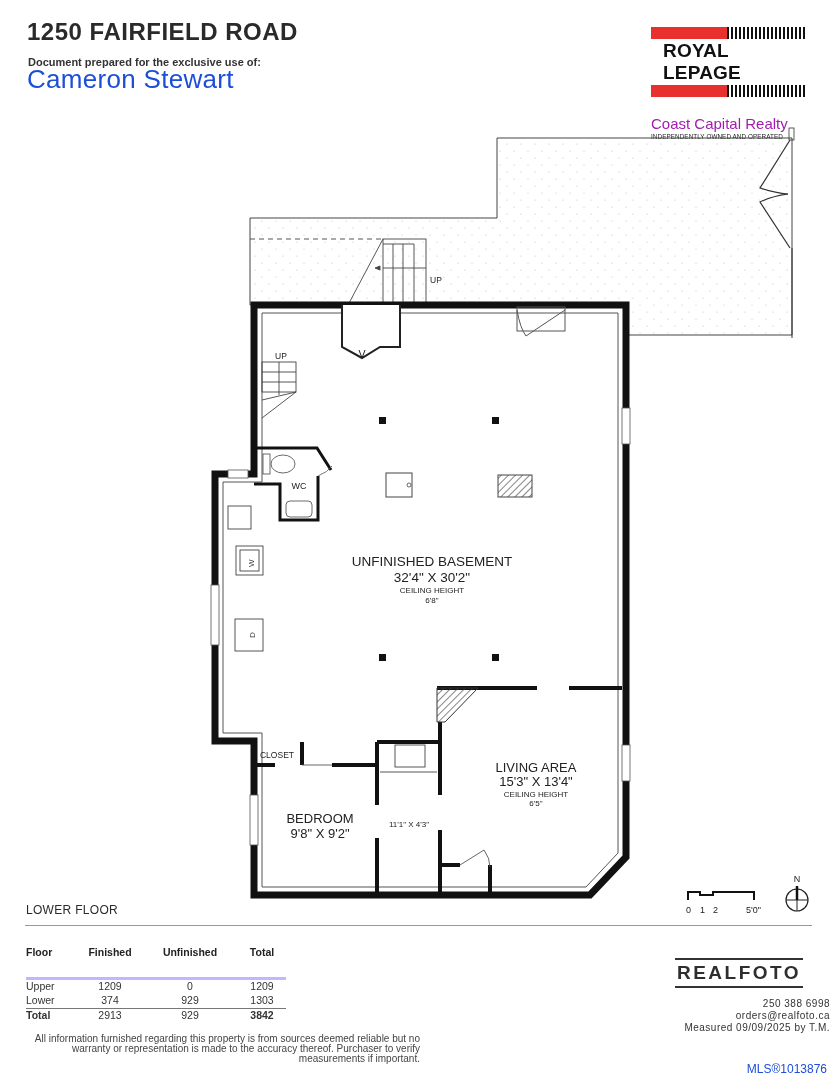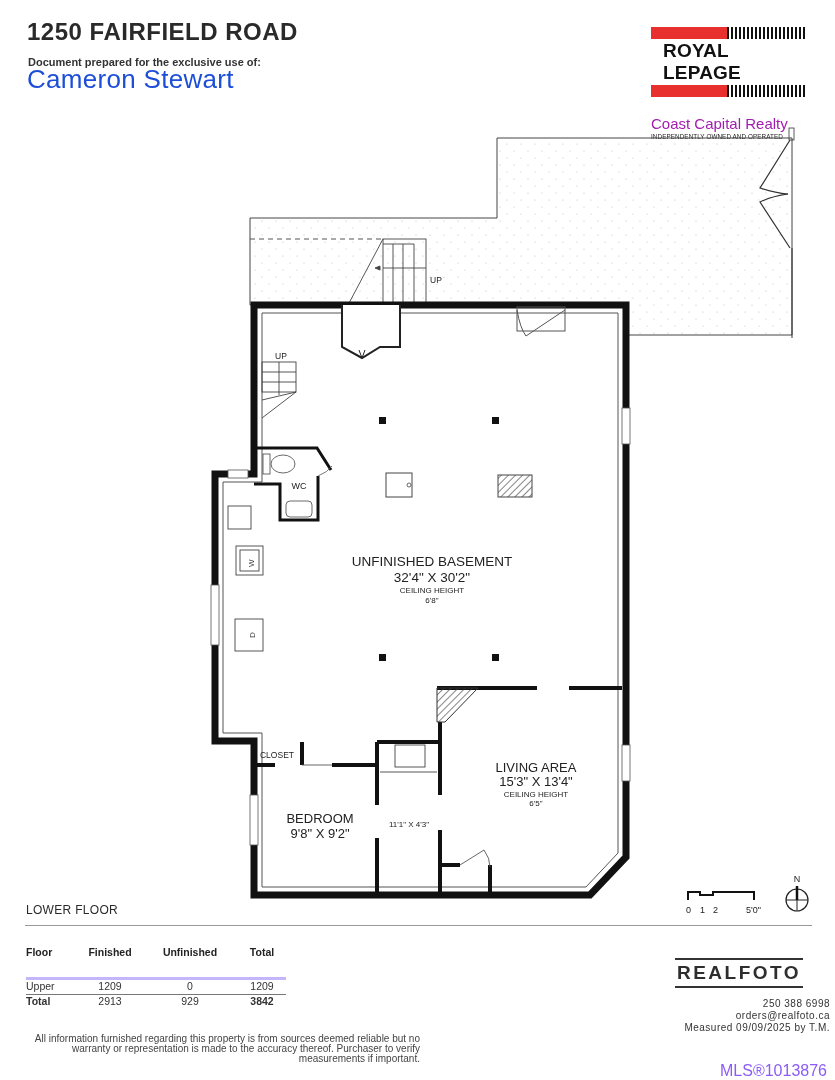--- a/index.html
+++ b/index.html
@@ -34,21 +34,21 @@
   table.areas tr.total td { font-weight: 700; border-top: 1px solid #777; }
   table.areas tr.total td.na { font-weight: 400; }
   .c1 { width: 52px; } .c2 { width: 64px; } .c3 { width: 96px; } .c4 { width: 48px; }
 
   .disclaimer { position: absolute; left: 25px; top: 1034px; width: 395px; font-size: 10px; line-height: 10px; color: #444; text-align: right; }
 
   .realfoto { position: absolute; left: 675px; top: 958px; width: 128px; text-align: center; }
   .realfoto .line { height: 2px; background: #333; }
   .realfoto .name { font-size: 19px; font-weight: 700; letter-spacing: 2.5px; color: #2e2e2e; line-height: 26px; }
   .contact { position: absolute; left: 650px; top: 998px; width: 180px; text-align: right; font-size: 10px; line-height: 12px; color: #333; letter-spacing: 0.5px; }
-  .mls { position: absolute; right: 8px; top: 1062px; font-size: 16px; color: #8b5cf6; text-align: center; }
+  .mls { position: absolute; right: 8px; top: 1062px; font-size: 12px; color: #1d4ed8; text-align: center; }
 </style>
 </head>
 <body>
 
 <div class="title">1250 FAIRFIELD ROAD</div>
 <div class="subtitle">Document prepared for the exclusive use of:</div>
 <div class="client">Cameron Stewart</div>
 
 <div class="logo">
   <div class="bar">
@@ -243,20 +243,26 @@
       <th class="c4">Total</th>
     </tr>
   </thead>
   <tbody>
     <tr>
       <td>Upper</td>
       <td>1209</td>
       <td>0</td>
       <td>1209</td>
     </tr>
+    <tr>
+      <td>Lower</td>
+      <td>374</td>
+      <td>929</td>
+      <td>1303</td>
+    </tr>
     <tr class="total">
       <td>Total</td>
       <td class="na">2913</td>
       <td class="na">929</td>
       <td>3842</td>
     </tr>
   </tbody>
 </table>
 
 <div class="disclaimer">All information furnished regarding this property is from sources deemed reliable but no warranty or representation is made to the accuracy thereof. Purchaser to verify measurements if important.</div>

